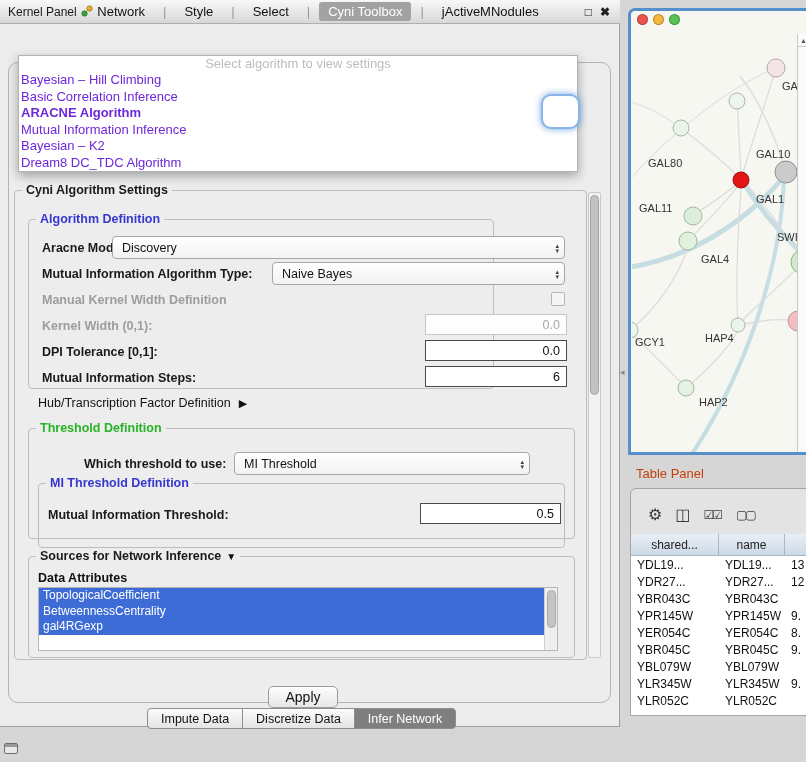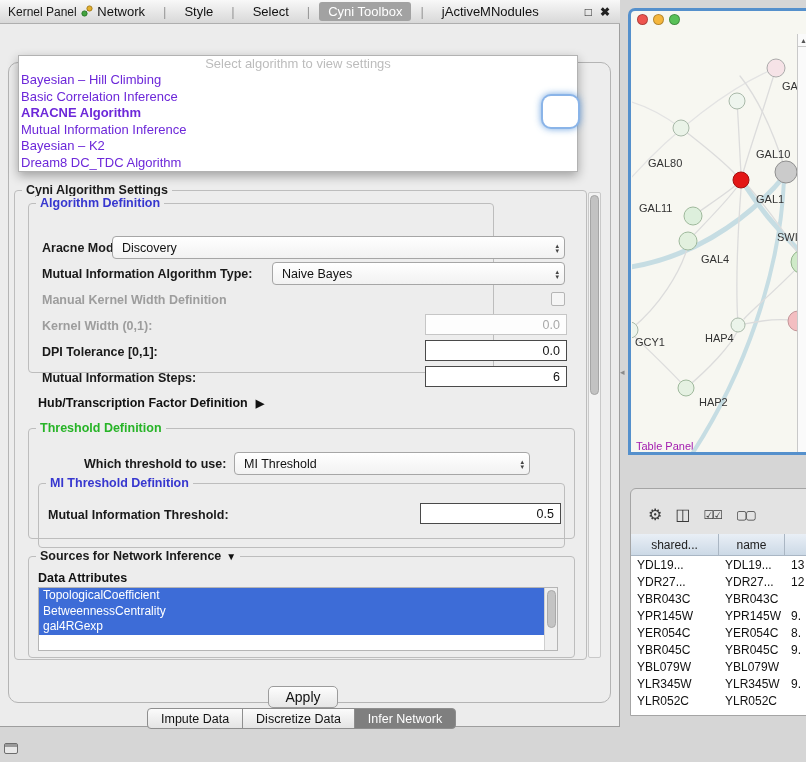--- a/index.html
+++ b/index.html
@@ -23,21 +23,21 @@
   .net-icon svg{display:block}
 
   #content-outline{left:8;top:62px;left:8px;width:603px;height:641px;border:1px solid #b4b4b4;border-radius:10px;background:#ededed}
 
   
   .group{border:1px solid #bdbdbd;border-radius:4px}
   .legend{position:absolute;top:-8px;left:7px;background:#ededed;padding:0 4px;font-size:12.5px;font-weight:600;color:#1a1a1a;white-space:nowrap}
   .legend.blue{color:#3737cf}
   .legend.green{color:#27b427}
   #grp-settings{left:14px;top:190px;width:573px;height:470px}
-  #grp-algdef{left:28px;top:203px;width:466px;height:170px}
+  #grp-algdef{left:28px;top:219px;width:466px;height:170px}
   #grp-threshold{left:28px;top:428px;width:547px;height:111px}
   #grp-mi{left:38px;top:483px;width:527px;height:65px}
   #grp-sources{left:28px;top:556px;width:547px;height:102px}
 
   .form-label{font-size:12.5px;font-weight:bold;color:#1a1a1a;white-space:nowrap}
   .form-label.disabled{color:#9d9d9d}
   #lbl-aracne{left:42px;top:241px}
   #lbl-mitype{left:42px;top:267px}
   #lbl-manual{left:42px;top:293px}
   #lbl-kernel{left:42px;top:319px}
@@ -55,21 +55,21 @@
 
   .field{background:#fff;border:1px solid #4a4a4a;font-size:12.5px;color:#111;display:flex;align-items:center;justify-content:flex-end;padding:0 6px}
   .field.disabled{border-color:#c6c6c6;color:#a8a8a8;background:#fdfdfd}
   #fld-kernel{left:425px;top:314px;width:142px;height:21px}
   #fld-dpi{left:425px;top:340px;width:142px;height:21px}
   #fld-steps{left:425px;top:366px;width:142px;height:21px}
   #fld-mit{left:420px;top:503px;width:141px;height:21px}
 
   #chk-manual{left:551px;top:292px;width:14px;height:14px;border:1px solid #b5b5b5;border-radius:2px;background:#f5f5f5}
 
-  #hub-row{left:38px;top:396px;display:flex;align-items:center;gap:8px;font-size:12.5px;font-weight:bold;color:#111}
+  #hub-row{left:38px;top:396px;display:flex;align-items:center;gap:8px;font-size:12.5px;font-weight:normal;color:#111}
   #hub-row .tri{font-size:11px}
   .legend .tri{font-size:10px;margin-left:5px;color:#111}
 
   
   #attr-list{left:38px;top:587px;width:520px;height:64px;background:#fff;border:1px solid #b5b5b5;overflow:hidden}
   .attr-item{height:15.5px;line-height:15.5px;background:#3d6cd7;color:#fff;font-size:12px;padding-left:4px}
   #attr-scroll{position:absolute;right:0;top:0;width:13px;height:100%;background:#efefef;border-left:1px solid #cfcfcf}
   #attr-thumb{position:absolute;left:2px;top:2px;width:9px;height:38px;background:#c4c4c4;border:1px solid #a9a9a9;border-radius:5px}
 
   
@@ -96,21 +96,21 @@
 
   
   #net-window{left:628px;top:8px;width:186px;height:447px;background:#f7f7f1;border:3px solid #5590cc;border-radius:7px 7px 0 0}
   #net-lights{left:637px;top:14px;display:flex;gap:5px;z-index:5}
   .light{width:11px;height:11px;border-radius:50%;border:1px solid rgba(0,0,0,.25)}
   #net-svg{left:632px;top:34px;z-index:2}
   #net-scroll{left:797px;top:34px;width:12px;height:418px;background:#fafafa;border-left:1px solid #c9c9c9;z-index:3}
   #net-scroll-up{position:absolute;top:0;left:0;width:11px;height:13px;border-bottom:1px solid #c9c9c9;font-size:7px;color:#555;display:flex;align-items:center;justify-content:center}
 
   
-  #tbl-label{left:636px;top:440px;font-size:11px;color:#a21caf}
+  #tbl-label{left:636px;top:466px;font-size:13px;color:#c2410c}
   #tbl-window{left:630px;top:488px;width:184px;height:228px;background:#e3e3e3;border:1px solid #a5a5a5;border-radius:6px 6px 0 0}
   #tbl-toolbar{left:632px;top:498px;width:180px;height:34px;display:flex;align-items:center;gap:15px;padding-left:16px;color:#3a3a3a}
   .tb-icon{font-size:16px;letter-spacing:-2px;line-height:1}
   .tb-icon.small{font-size:12px}
   #tbl-header{left:631px;top:534px;width:182px;height:22px;background:linear-gradient(#e9eff6,#ccd9e6);border-bottom:1px solid #a9b6c4;display:flex}
   .th{font-size:12px;color:#222;display:flex;align-items:center;justify-content:center;border-right:1px solid #aab6c3;height:100%}
   .c0{width:88px}.c1{width:66px}.c2{flex:1}
   #tbl-rows{left:631px;top:556px;width:182px;height:159px;background:#fff;overflow:hidden}
   .tr{display:flex;height:17px;align-items:center}
   .td{font-size:12px;color:#111;padding-left:6px;white-space:nowrap;overflow:hidden}

